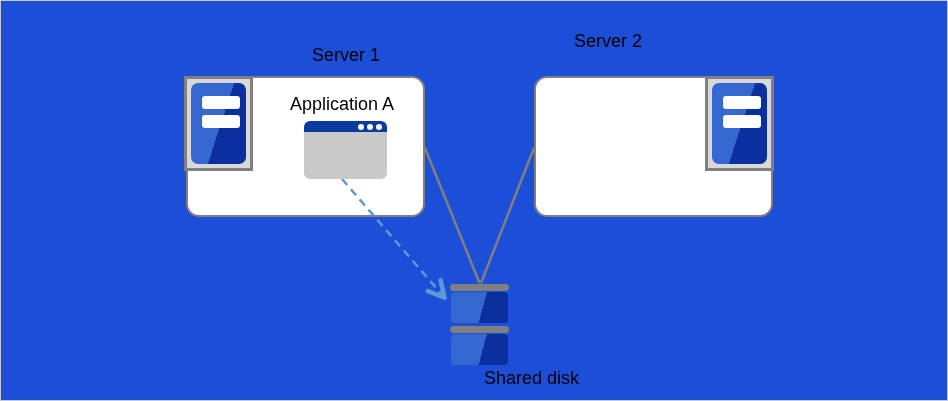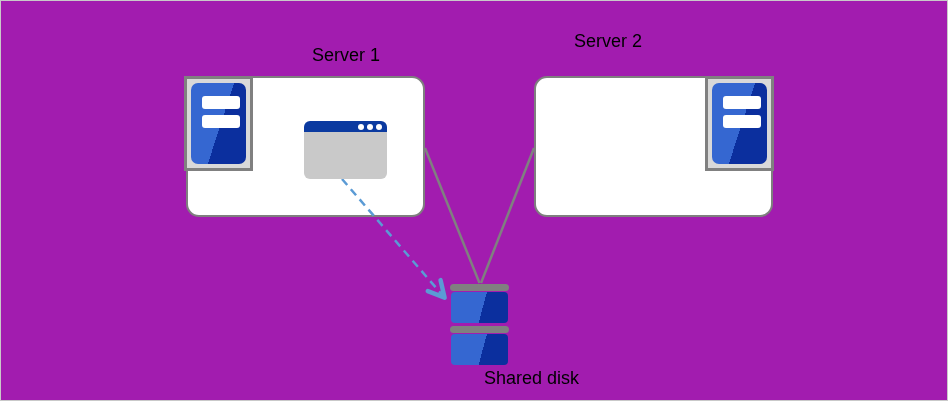--- a/index.html
+++ b/index.html
@@ -2,21 +2,21 @@
 <html style="--canvas-border: #c9c9c9; --box-outline: #7f7f7f; --connector: #808080; --dashed-arrow: #5b9bd5; --icon-blue-light: #3567d1; --icon-blue-dark: #0b2f9e; --titlebar-blue: #0b3aa0; --panel-gray: #d9d9d9; --panel-border: #808080; --window-body-gray: #c9c9c9; --disk-cap-gray: #808080;"><head>
 <meta charset="utf-8">
 <style>
   html, body { margin: 0; padding: 0; background: #ffffff; }
   * { box-sizing: border-box; }
 
   .canvas {
     position: relative;
     width: 948px;
     height: 401px;
-    background: #a21caf;
+    background: #1d4ed8;
     border: 1px solid var(--canvas-border, #c9c9c9);
     font-family: "Liberation Sans", sans-serif;
     overflow: hidden;
     padding-left: 32px;
   }
 
   
   .server-box {
     position: absolute;
     width: 239px;
@@ -158,20 +158,21 @@
         <path d="M 1.5 1.5 L 10 6 L 1.5 10.5" fill="none" style="stroke: var(--dashed-arrow, #5b9bd5)" stroke-width="2.4" stroke-linecap="round" stroke-linejoin="round"></path>
       </marker>
     </defs>
     <line class="wire" x1="424" y1="147" x2="478.5" y2="282"></line>
     <line class="wire" x1="533" y1="147" x2="480" y2="282"></line>
     <line class="flow" x1="341" y1="178" x2="443" y2="296" marker-end="url(#arrowhead)"></line>
   </svg>
 
   <div class="lbl server1">Server 1</div>
   <div class="lbl server2">Server 2</div>
+  <div class="lbl appA">Application A</div>
   <div class="lbl disk">Shared disk</div>
 
   <div class="tower-panel p1">
     <div class="tower">
       <div class="slot a"></div>
       <div class="slot b"></div>
     </div>
   </div>
   <div class="tower-panel p2">
     <div class="tower">

